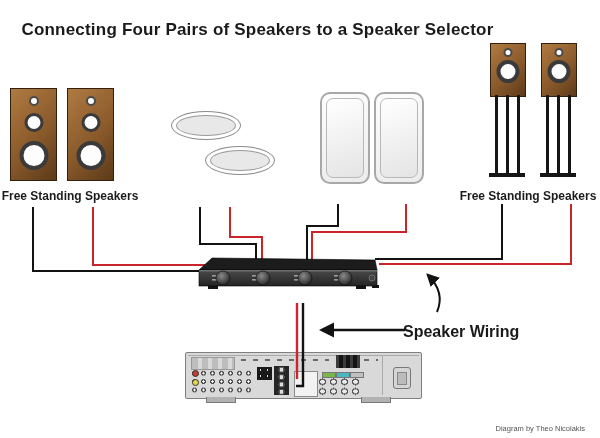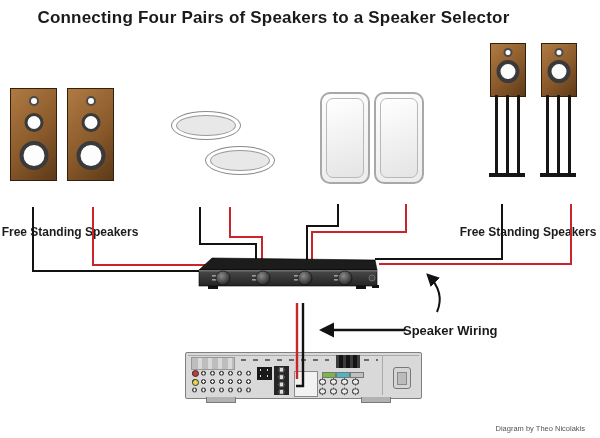--- a/index.html
+++ b/index.html
@@ -1,23 +1,23 @@
 <!DOCTYPE html>
 <html><head>
 <meta charset="utf-8">
 <style>
   html,body{margin:0;padding:0;background:#fff;}
   #canvas{position:relative;width:600px;height:438px;background:#ffffff;overflow:hidden;
           font-family:"Liberation Sans",sans-serif;color:#1a1a1a;}
   .abs{position:absolute;}
   
   .title{left:0;top:8;width:515px;text-align:center;font-size:17px;font-weight:600;letter-spacing:.2px;}
-  .grp-label{top:189px;text-align:center;font-size:12px;font-weight:600;color:#1c1c1c;margin-top:36px;}
+  .grp-label{top:189px;text-align:center;font-size:12px;font-weight:600;color:#1c1c1c;}
   .dev-label{text-align:center;font-weight:600;color:#1c1c1c;}
-  .wiring-label{font-size:13px;font-weight:600;white-space:nowrap;text-align:center;}
+  .wiring-label{font-size:16px;font-weight:600;white-space:nowrap;text-align:center;}
   .credit{font-size:7.5px;color:#555;}
   
   .tower{width:45px;height:91px;background:linear-gradient(135deg,#b07a42 0%,#8a5a2b 55%,#5c3a19 100%);
          border:1px solid #33200c;}
   .drv{position:absolute;left:50%;transform:translateX(-50%);border-radius:50%;background:#fdfdfd;}
   .tweeter{width:6px;height:6px;border:2px solid #4a4a4a;top:7px;}
   .mid{width:13px;height:13px;border:3.5px solid #3a3a3a;top:24px;}
   .woofer{width:21px;height:21px;border:4.5px solid #3a3a3a;top:52px;}
   .shelf{width:34px;height:52px;background:linear-gradient(135deg,#b07a42 0%,#8a5a2b 55%,#5c3a19 100%);
          border:1px solid #33200c;}
@@ -62,21 +62,21 @@
          border-radius:3px;background:#d5d5d5;}
   .rx-ac-in{position:absolute;left:3px;top:4px;width:8px;height:11px;background:#bbb;border:1px solid #888;}
   .rx-foot{position:absolute;top:44px;width:28px;height:5px;background:#b2b2b2;border:1px solid #7a7a7a;border-top:none;}
   svg{display:block;}
 </style>
 </head>
 <body>
 
 <div id="canvas">
 
-  <div class="abs title" style="left:0;top:8px;margin-left:16px;">Connecting Four Pairs of Speakers to a Speaker Selector</div>
+  <div class="abs title" style="left:0;top:20px;">Connecting Four Pairs of Speakers to a Speaker Selector</div>
 
   <div class="abs" style="left:10px;top:88px;width:102px;height:92px;">
     <div class="abs tower" style="left:0;top:0;">
       <div class="drv tweeter"></div>
       <div class="drv mid"></div>
       <div class="drv woofer"></div>
     </div>
     <div class="abs tower" style="left:57px;top:0;">
       <div class="drv tweeter"></div>
       <div class="drv mid"></div>

